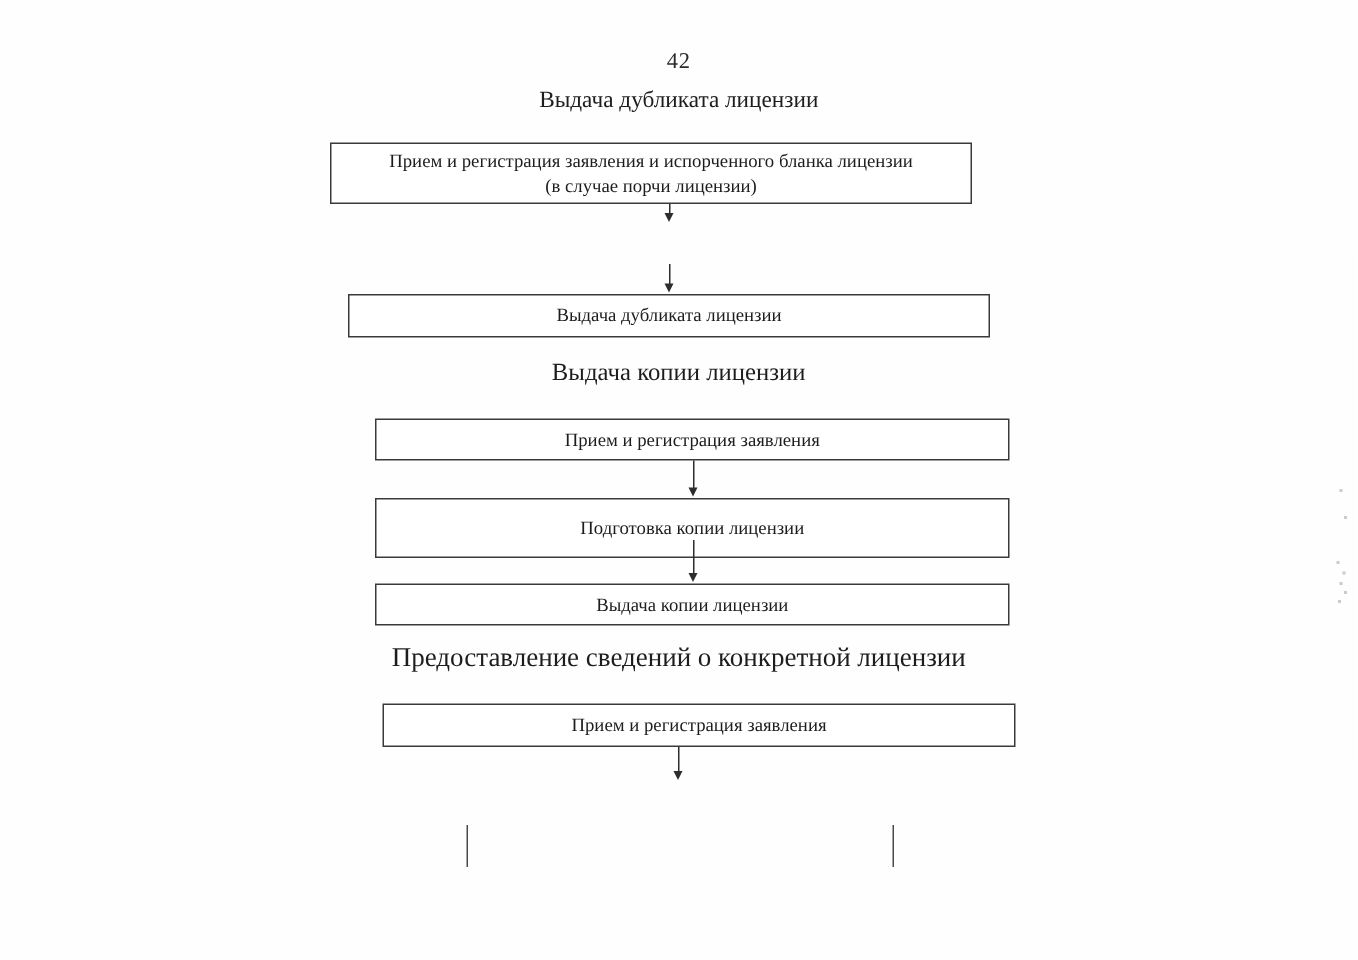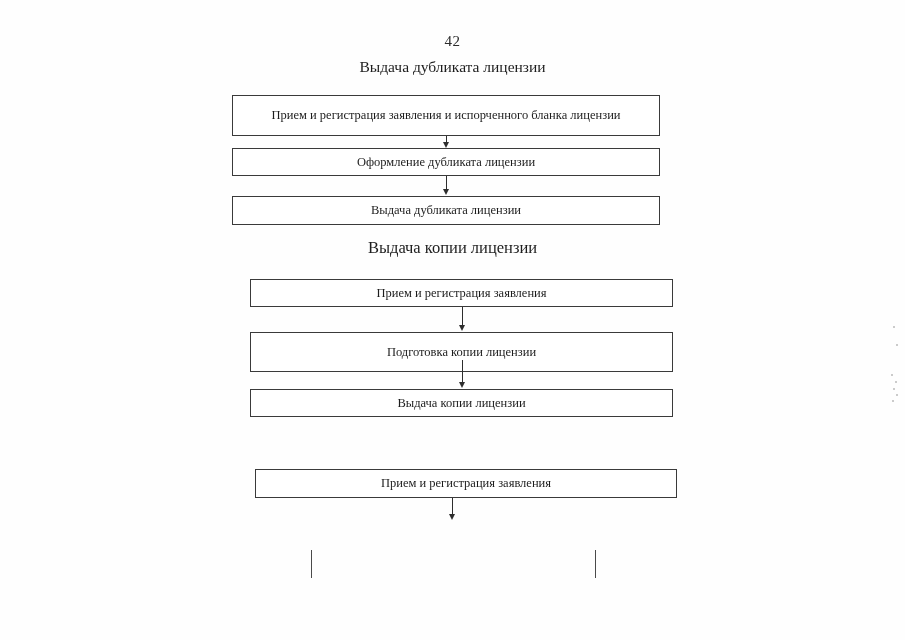--- a/index.html
+++ b/index.html
@@ -55,21 +55,21 @@
     text-align: center;
     font-size: 12.5px;
     line-height: 1.35;
     color: #1d1d1d;
     padding: 2px 8px;
   }
   .flow-box .box-text { display: block; }
   .flow-box .box-text .line2 { display: block; }
 
   
-  .g1-b1 { left: 232px; top: 95px;  width: 428px; height: 41px; }
+  .g1-b1 { left: 220px; top: 95px;  width: 428px; height: 41px; }
   .g1-b2 { left: 232px; top: 148px; width: 428px; height: 28px; }
   .g1-b3 { left: 232px; top: 196px; width: 428px; height: 29px; }
 
   
   .g2-b1 { left: 250px; top: 279px; width: 423px; height: 28px; }
   .g2-b2 { left: 250px; top: 332px; width: 423px; height: 40px; }
   .g2-b3 { left: 250px; top: 389px; width: 423px; height: 28px; }
 
   
   .g3-b1 { left: 255px; top: 469px; width: 422px; height: 29px; }
@@ -142,31 +142,29 @@
 
 <div id="page">
 
   <div class="page-number">42</div>
 
   <div class="section-heading heading-1">Выдача дубликата лицензии</div>
 
   <div class="flow-box g1-b1">
     <span class="box-text">
       <span>Прием и регистрация заявления и испорченного бланка лицензии</span>
+      <span class="line2">(в случае порчи лицензии)</span>
     </span>
   </div>
 
   <div class="connector c-g1-1">
     <span class="stem"></span>
     <span class="head"></span>
   </div>
 
-  <div class="flow-box g1-b2">
-    <span class="box-text">Оформление дубликата лицензии</span>
-  </div>
 
   <div class="connector c-g1-2">
     <span class="stem"></span>
     <span class="head"></span>
   </div>
 
   <div class="flow-box g1-b3">
     <span class="box-text">Выдача дубликата лицензии</span>
   </div>
 
@@ -187,20 +185,21 @@
 
   <div class="connector c-g2-2">
     <span class="stem"></span>
     <span class="head"></span>
   </div>
 
   <div class="flow-box g2-b3">
     <span class="box-text">Выдача копии лицензии</span>
   </div>
 
+  <div class="section-heading heading-3">Предоставление сведений о конкретной лицензии</div>
 
   <div class="flow-box g3-b1">
     <span class="box-text">Прием и регистрация заявления</span>
   </div>
 
   <div class="connector c-g3-1">
     <span class="stem"></span>
     <span class="head"></span>
   </div>
 

